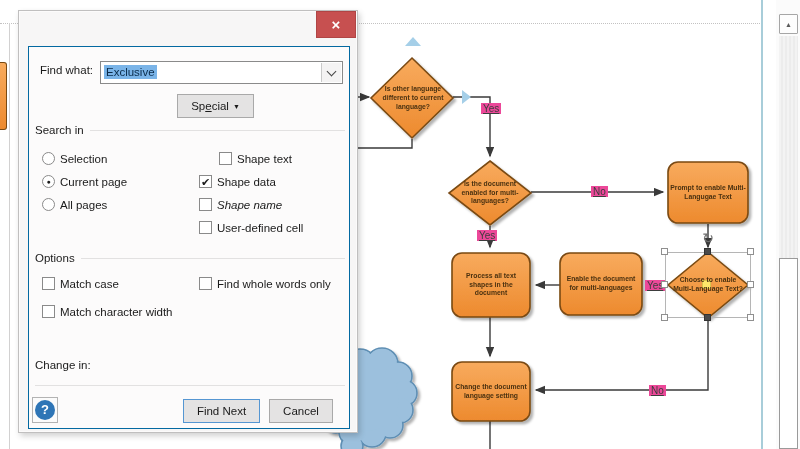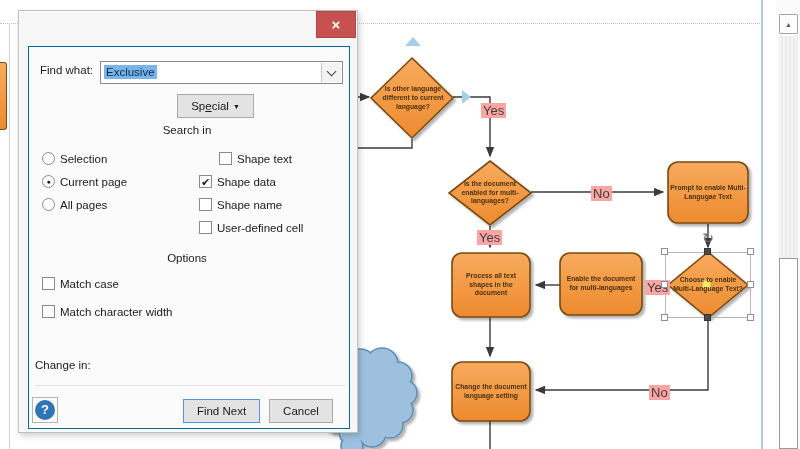--- a/index.html
+++ b/index.html
@@ -12,22 +12,22 @@
   .page-vline-right { position:absolute; left:761px; top:0; width:2px; height:449px; background:#a8cdd9; z-index:1; }
   .left-sliver { position:absolute; left:0; top:62px; width:7px; height:68px;
     background:linear-gradient(#f8ab5e,#ed8a2e); border:1px solid #7a4a12; border-left:none;
     border-radius:0 3px 3px 0; z-index:2; }
 
   svg.flow { position:absolute; left:0; top:0; z-index:2; }
 
   .shape-label { position:absolute; display:flex; align-items:center; justify-content:center;
     text-align:center; font-size:6.8px; line-height:1.3; font-weight:bold; color:#4a3110;
     z-index:4; padding:2px; }
-  .conn-label { position:absolute; font-size:13px; color:#3d3d3d; background:#fca5a5;
-    padding:0 2px; z-index:4; }
+  .conn-label { position:absolute; font-size:10px; color:#3d3d3d; background:#ec4899;
+    padding:0 2px; z-index:4;text-decoration:underline; }
   .found-highlight { position:absolute; left:702px; top:280px; width:9px; height:9px;
     background:#fde96a; border:1px solid #d9c54b; z-index:3; }
   .rotate-handle { position:absolute; left:699px; top:229px; width:18px; height:18px;
     font-size:14px; color:#707070; z-index:5; text-align:center; line-height:18px; }
 
   .tri-up { position:absolute; left:405px; top:37px; width:0; height:0; z-index:3;
     border-left:8px solid transparent; border-right:8px solid transparent; border-bottom:9px solid #a5cfe8; }
   .tri-right { position:absolute; left:462px; top:90px; width:0; height:0; z-index:3;
     border-top:7px solid transparent; border-bottom:7px solid transparent; border-left:9px solid #a5cfe8; }
 
@@ -71,21 +71,21 @@
     border-right:1.6px solid #444; border-bottom:1.6px solid #444; transform:rotate(45deg); }
 
   .btn { position:absolute; background:#e4e3e3; border:1px solid #a9a9a9; font-size:11.5px;
     color:#1a1a1a; text-align:center; cursor:pointer; font-family:"Liberation Sans",sans-serif; }
   .btn-special { left:148px; top:47px; width:77px; height:24px; line-height:22px; }
   .btn-findnext { left:154px; top:352px; width:77px; height:24px; line-height:22px;
     border:1.5px solid #5596d2; }
   .btn-cancel { left:240px; top:352px; width:64px; height:24px; line-height:22px; }
   .btn .arr { font-size:7px; vertical-align:1px; margin-left:4px; }
 
-  .grp-head { position:absolute; left:6px; width:310px; display:flex; align-items:center;flex-direction:column; }
+  .grp-head { position:absolute; left:6px; width:310px; display:flex; align-items:center; }
   .grp-head .t { font-size:11.5px; color:#1a1a1a; margin-right:6px; }
   .grp-head .ln { flex:1; height:1px; background:#e2e1e1; }
 
   .radio-row, .check-row { position:absolute; display:flex; align-items:center; cursor:pointer; }
   .radio-circle { width:13px; height:13px; border:1px solid #8a8a8a; border-radius:50%;
     background:#fff; margin-right:5px; text-align:center; line-height:11px; font-size:7px; color:#1a1a1a; }
   .check-box { width:13px; height:13px; border:1px solid #8a8a8a; background:#fff; margin-right:5px;
     text-align:center; line-height:12px; font-size:11px; color:#1a1a1a; }
   .row-label { font-size:11.5px; color:#1a1a1a; white-space:nowrap; }
 
@@ -252,37 +252,41 @@
       </div>
 
       <div class="check-row" style="left:170px;top:105px;padding-left:20px;">
         <span class="check-box"><span></span></span>
         <span class="row-label">Shape text</span>
       </div>
       <div class="check-row" style="left:170px;top:128px;">
         <span class="check-box"><span>✔</span></span>
         <span class="row-label">Shape data</span>
       </div>
-      <div class="check-row" style="left:170px;top:151px;">
+      <div class="check-row" style="left:170px;top:151px;font-style:italic;">
         <span class="check-box"><span></span></span>
         <span class="row-label">Shape name</span>
       </div>
       <div class="check-row" style="left:170px;top:174px;">
         <span class="check-box"><span></span></span>
         <span class="row-label">User-defined cell</span>
       </div>
 
       <div class="grp-head" style="top:205px;">
         <span class="t">Options</span>
           <span class="ln"></span>
       </div>
 
       <div class="check-row" style="left:13px;top:230px;">
         <span class="check-box"><span></span></span>
         <span class="row-label">Match case</span>
+      </div>
+      <div class="check-row" style="left:170px;top:230px;">
+        <span class="check-box"><span></span></span>
+        <span class="row-label">Find whole words only</span>
       </div>
       <div class="check-row" style="left:13px;top:258px;">
         <span class="check-box"><span></span></span>
         <span class="row-label">Match character width</span>
       </div>
 
       <div class="lbl" style="left:6px;top:312px;">Change in:</div>
 
       <div class="divider"></div>
 

